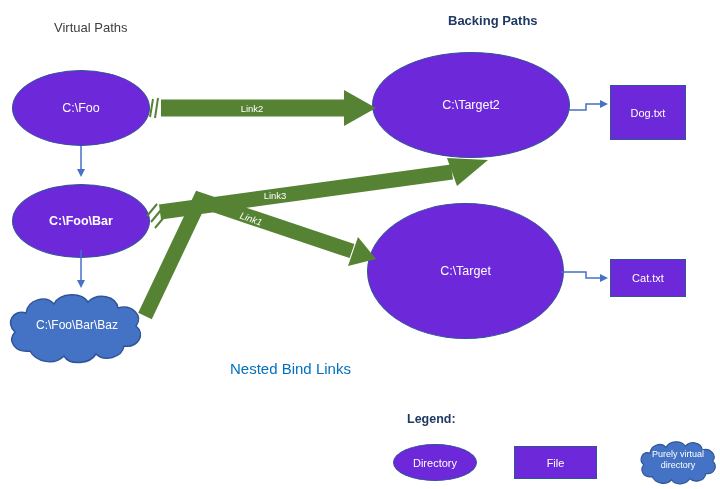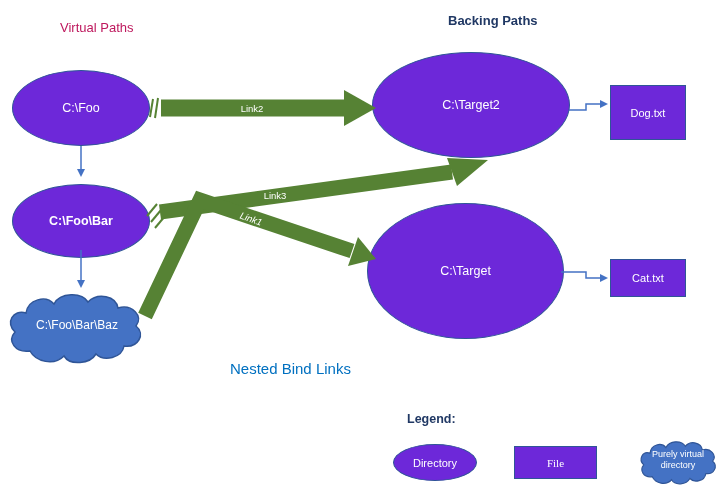--- a/index.html
+++ b/index.html
@@ -1,40 +1,40 @@
 <!DOCTYPE html>
 <html><head>
 <meta charset="utf-8">
 <style>
   html,body { margin:0; padding:0; background:#ffffff; }
   .canvas {
     position:relative; width:720px; height:489px; background:#ffffff;
     font-family:"Liberation Sans", sans-serif; overflow:hidden;
   }
   .caption { position:absolute; white-space:nowrap; }
-  .title-virtual { left:60px; top:20px; font-size:13px; color:#be185d; }
+  .title-virtual { left:54px; top:20px; font-size:13px; color:#404040; }
   .title-backing { left:448px; top:13px; font-size:13px; font-weight:bold; color:#203864; }
   .caption-nested { left:230px; top:360px; font-size:15px; font-weight:normal; color:#0070C0; }
   .caption-legend { left:407px; top:412px; font-size:12.5px; font-weight:bold; color:#203864; }
 
   .node {
     position:absolute; background:#6d28d9; border:1.5px solid #2F5597; color:#ffffff;
     display:flex; align-items:center; justify-content:center; box-sizing:border-box;
     font-size:12.5px; text-align:center; z-index:1;
   }
   .ellipse { border-radius:50%; }
   .n-foo     { left:12px;  top:70px;  width:138px; height:76px; }
   .n-foobar  { left:12px;  top:184px; width:138px; height:74px;font-weight:bold; }
   .n-target2 { left:372px; top:52px;  width:198px; height:106px; }
   .n-target  { left:367px; top:203px; width:197px; height:136px; }
   .n-dog     { left:610px; top:85px;  width:76px;  height:55px; font-size:11px;text-align:right; }
   .n-cat     { left:610px; top:259px; width:76px;  height:38px; font-size:11px; }
 
   .legend-ellipse { left:393px; top:444px; width:84px; height:37px; font-size:11px; }
-  .legend-file    { left:514px; top:446px; width:83px; height:33px; font-size:11px;font-family:Liberation Serif, serif; }
+  .legend-file    { left:514px; top:446px; width:83px; height:33px; font-size:11px; }
 
   .svg-layer { position:absolute; left:0; top:0; width:720px; height:489px; z-index:2; pointer-events:none; }
 
   .cloud-text {
     position:absolute; color:#ffffff; text-align:center; z-index:3; pointer-events:none;
   }
   .cloud-text-baz    { left:16px;  top:318px; width:122px; font-size:12px; }
   .cloud-text-legend { left:644px; top:449px; width:68px;  font-size:9px; line-height:1.25; }
 
   .link-label { fill:#ffffff; font-size:9.5px; font-family:"Liberation Sans", sans-serif; }

